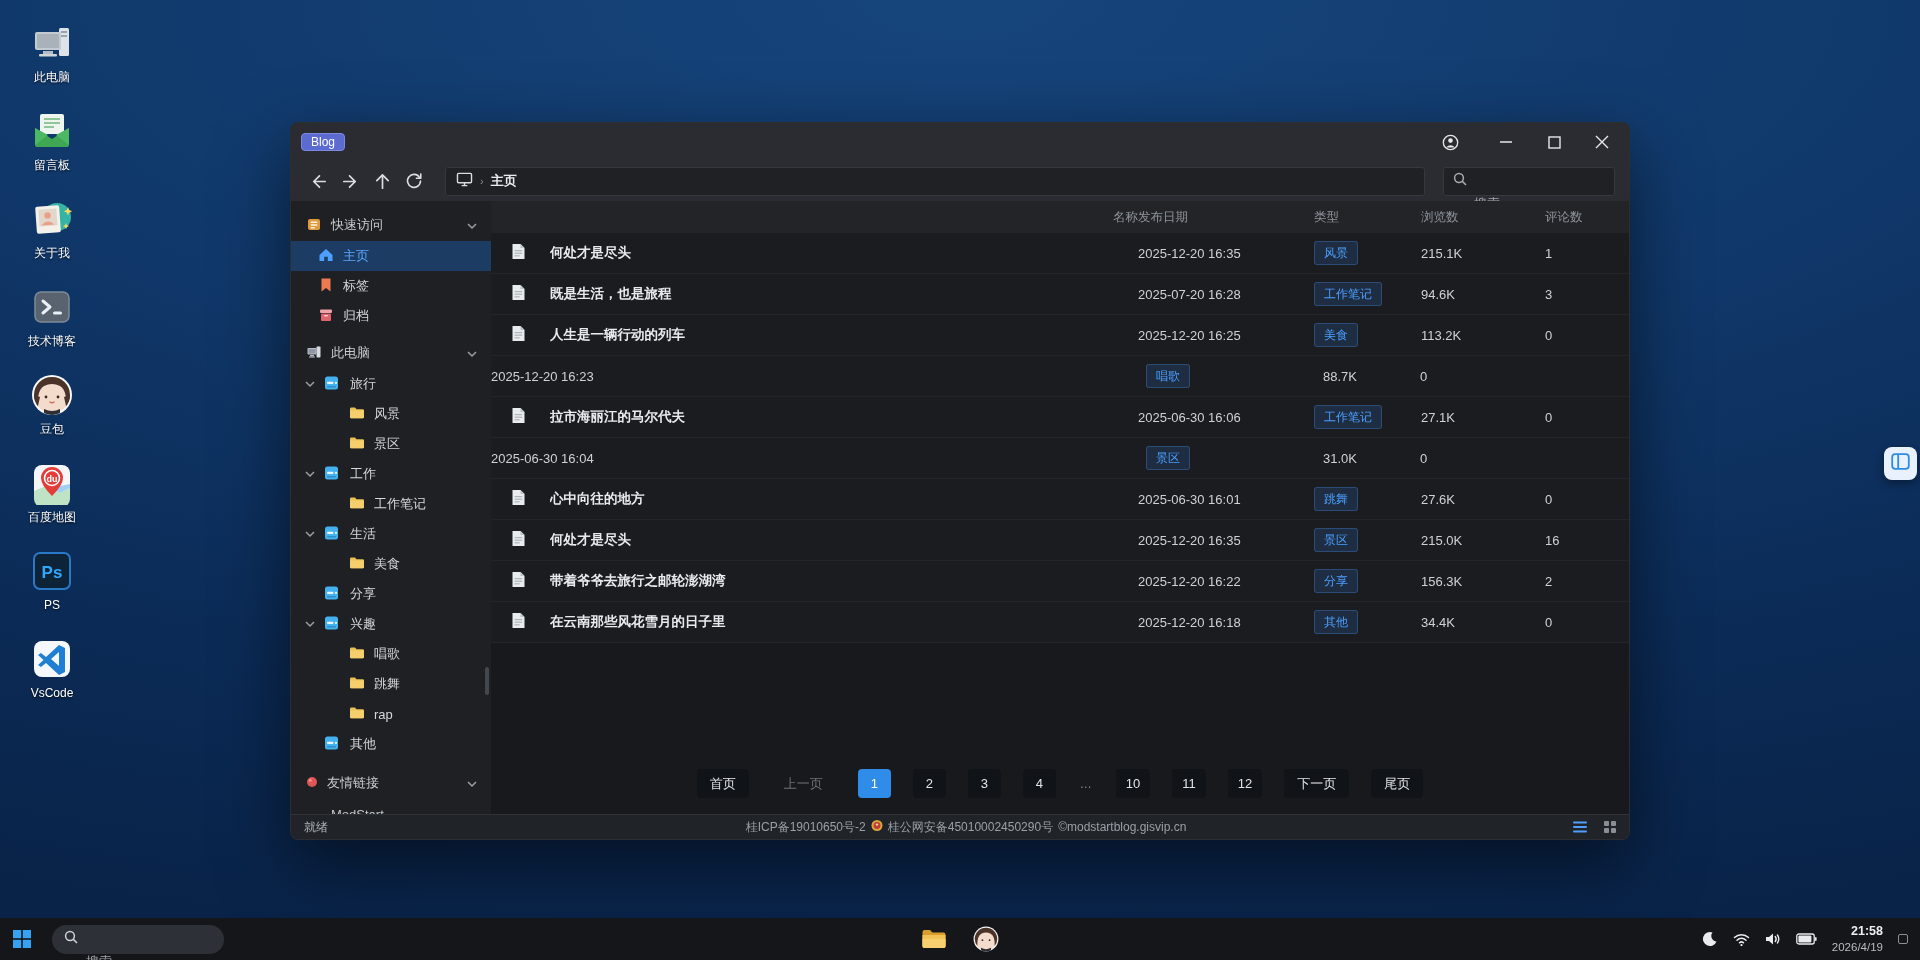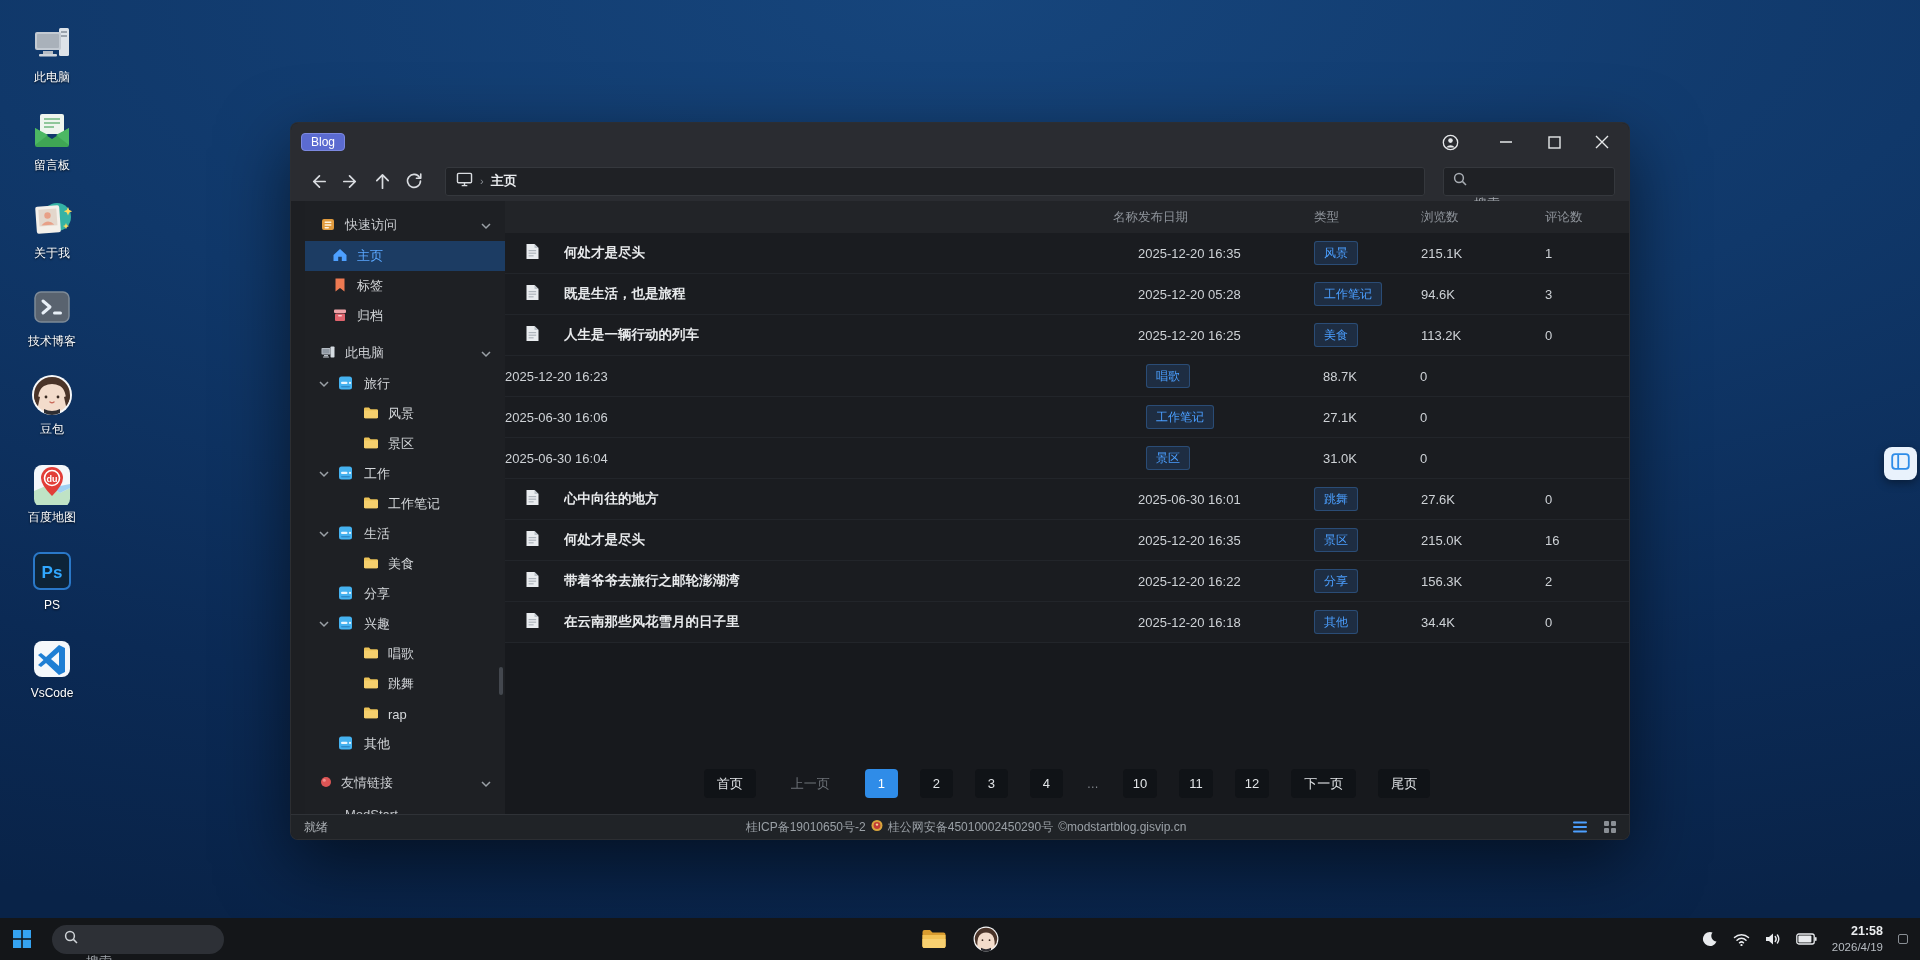--- a/index.html
+++ b/index.html
@@ -30,21 +30,21 @@
   .addressbar { flex:1; height:29px; background:#1f2125; border:1px solid #35383d; border-radius:3px;
     margin:0 12px; display:flex; align-items:center; padding:0 10px; gap:7px; }
   .addressbar .crumb { color:#e9ebee; font-size:13px; font-weight:bold; }
   .addressbar .sep { color:#8b9096; font-size:11px; }
   .searchbox { width:172px; height:29px; background:#1f2125; border:1px solid #35383d; border-radius:3px;
     display:flex; align-items:center; padding:0 9px; gap:7px; }
   .searchbox input, .tb-search input { background:transparent; border:none; outline:none; color:#cfd3d7;
     font-size:13px; width:100%; font-family:inherit;margin-top:44px; }
   .searchbox input::placeholder, .tb-search input::placeholder { color:#a7acb2; opacity:1; }
 
-  .wbody { flex:1; display:flex; min-height:0;padding-left:14px; }
+  .wbody { flex:1; display:flex; min-height:0; }
 
   
   .sidebar { width:200px; background:#1e2024; padding-top:8px; position:relative; overflow:hidden; flex:0 0 auto; }
   .sgroup { height:32px; display:flex; align-items:center; gap:9px; padding:0 14px 0 15px; color:#caccd0; font-size:13px; cursor:pointer; }
   .sgroup .chev { margin-left:auto; }
   .srow { height:30px; display:flex; align-items:center; gap:9px; font-size:13px; color:#d5d8db; cursor:pointer; }
   .lv1 { padding-left:27px; }
   .srow.active { background:#1c3c63; color:#5aa7ff; }
   .drive-row { padding-left:13px; gap:7px; }
   .drive-row .chev { width:12px; display:flex; justify-content:center; }
@@ -521,21 +521,21 @@
           <div class="c-name">
               <span><svg width="15" height="17" viewBox="0 0 15 17">
                   <path d="M1.5 1 H9.5 L13.5 5 V16 H1.5 Z" fill="#e9ecef"></path>
                   <path d="M9.5 1 L13.5 5 H9.5 Z" fill="#bcc3ca"></path>
                   <rect x="3.6" y="7" width="7.6" height="1.2" fill="#aeb5bc"></rect>
                   <rect x="3.6" y="9.6" width="7.6" height="1.2" fill="#aeb5bc"></rect>
                   <rect x="3.6" y="12.2" width="5" height="1.2" fill="#aeb5bc"></rect>
                 </svg></span>
               <span class="title">既是生活，也是旅程</span>
             </div>
-          <span class="meta">2025-12-20 05:28</span>
+          <span class="meta">2025-07-20 16:28</span>
           <span class="c-type"><span class="tag">工作笔记</span></span>
           <span class="meta c-views">94.6K</span>
           <span class="meta c-com">3</span>
         </div>
         <div class="trow grid5">
           <div class="c-name">
               <span><svg width="15" height="17" viewBox="0 0 15 17">
                   <path d="M1.5 1 H9.5 L13.5 5 V16 H1.5 Z" fill="#e9ecef"></path>
                   <path d="M9.5 1 L13.5 5 H9.5 Z" fill="#bcc3ca"></path>
                   <rect x="3.6" y="7" width="7.6" height="1.2" fill="#aeb5bc"></rect>
@@ -549,20 +549,30 @@
           <span class="meta c-views">113.2K</span>
           <span class="meta c-com">0</span>
         </div>
         <div class="trow grid5">
           <span class="meta">2025-12-20 16:23</span>
           <span class="c-type"><span class="tag">唱歌</span></span>
           <span class="meta c-views">88.7K</span>
           <span class="meta c-com">0</span>
         </div>
         <div class="trow grid5">
+          <div class="c-name">
+              <span><svg width="15" height="17" viewBox="0 0 15 17">
+                  <path d="M1.5 1 H9.5 L13.5 5 V16 H1.5 Z" fill="#e9ecef"></path>
+                  <path d="M9.5 1 L13.5 5 H9.5 Z" fill="#bcc3ca"></path>
+                  <rect x="3.6" y="7" width="7.6" height="1.2" fill="#aeb5bc"></rect>
+                  <rect x="3.6" y="9.6" width="7.6" height="1.2" fill="#aeb5bc"></rect>
+                  <rect x="3.6" y="12.2" width="5" height="1.2" fill="#aeb5bc"></rect>
+                </svg></span>
+              <span class="title">拉市海丽江的马尔代夫</span>
+            </div>
           <span class="meta">2025-06-30 16:06</span>
           <span class="c-type"><span class="tag">工作笔记</span></span>
           <span class="meta c-views">27.1K</span>
           <span class="meta c-com">0</span>
         </div>
         <div class="trow grid5">
           <span class="meta">2025-06-30 16:04</span>
           <span class="c-type"><span class="tag">景区</span></span>
           <span class="meta c-views">31.0K</span>
           <span class="meta c-com">0</span>

